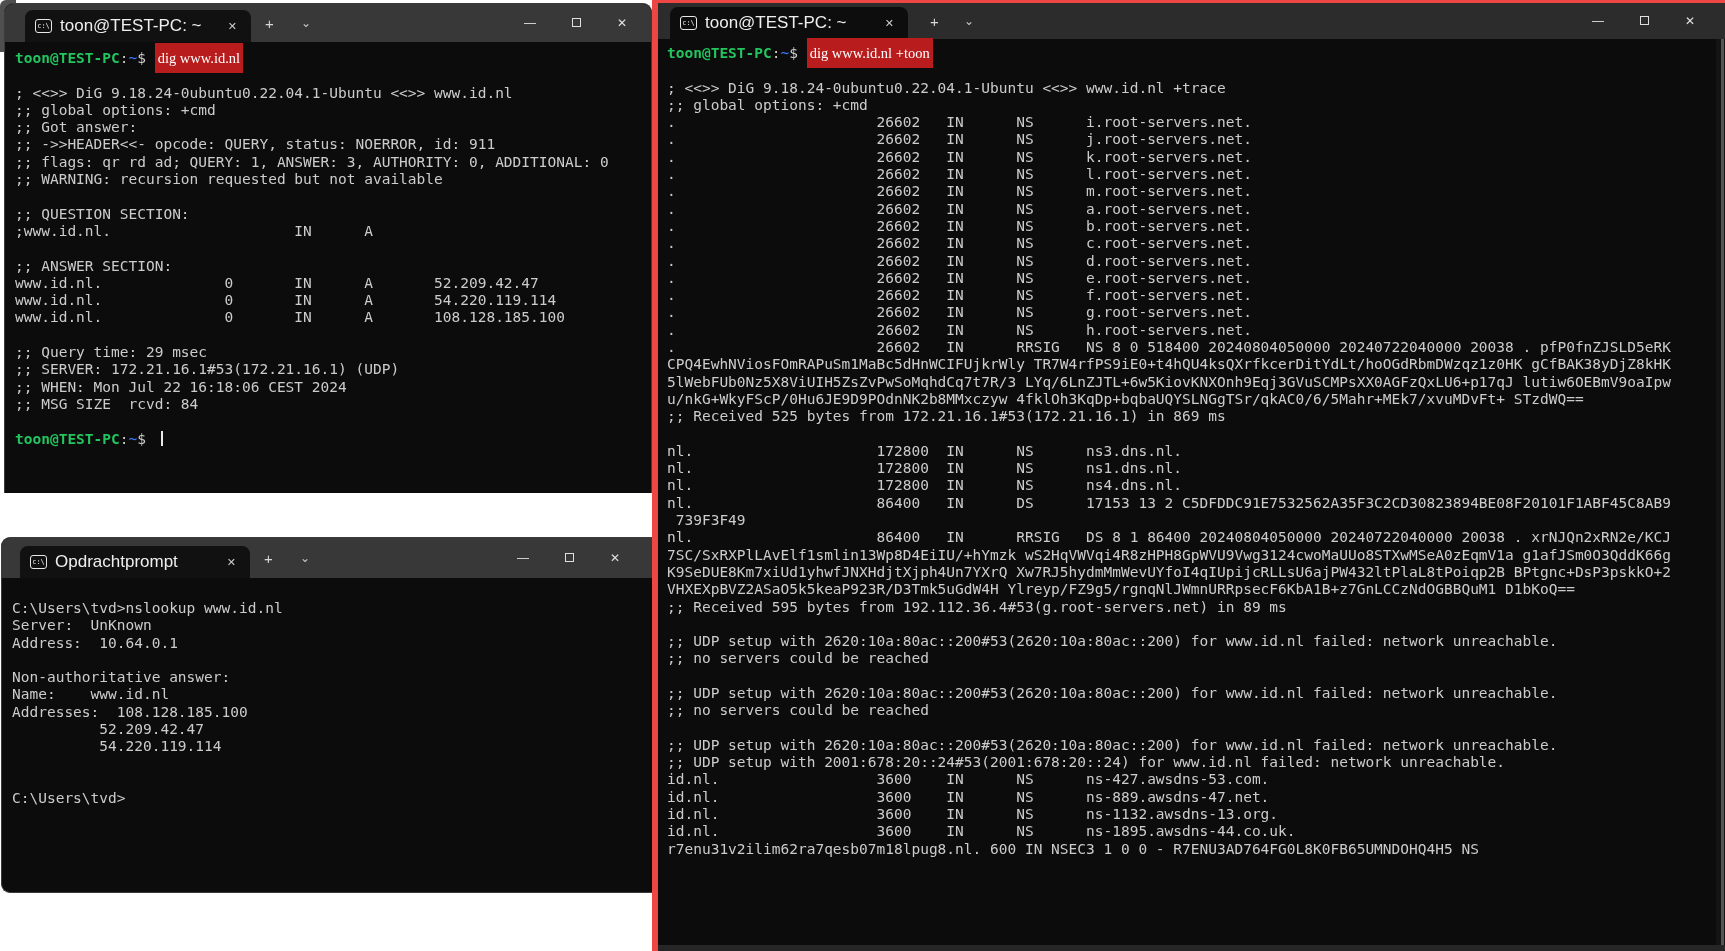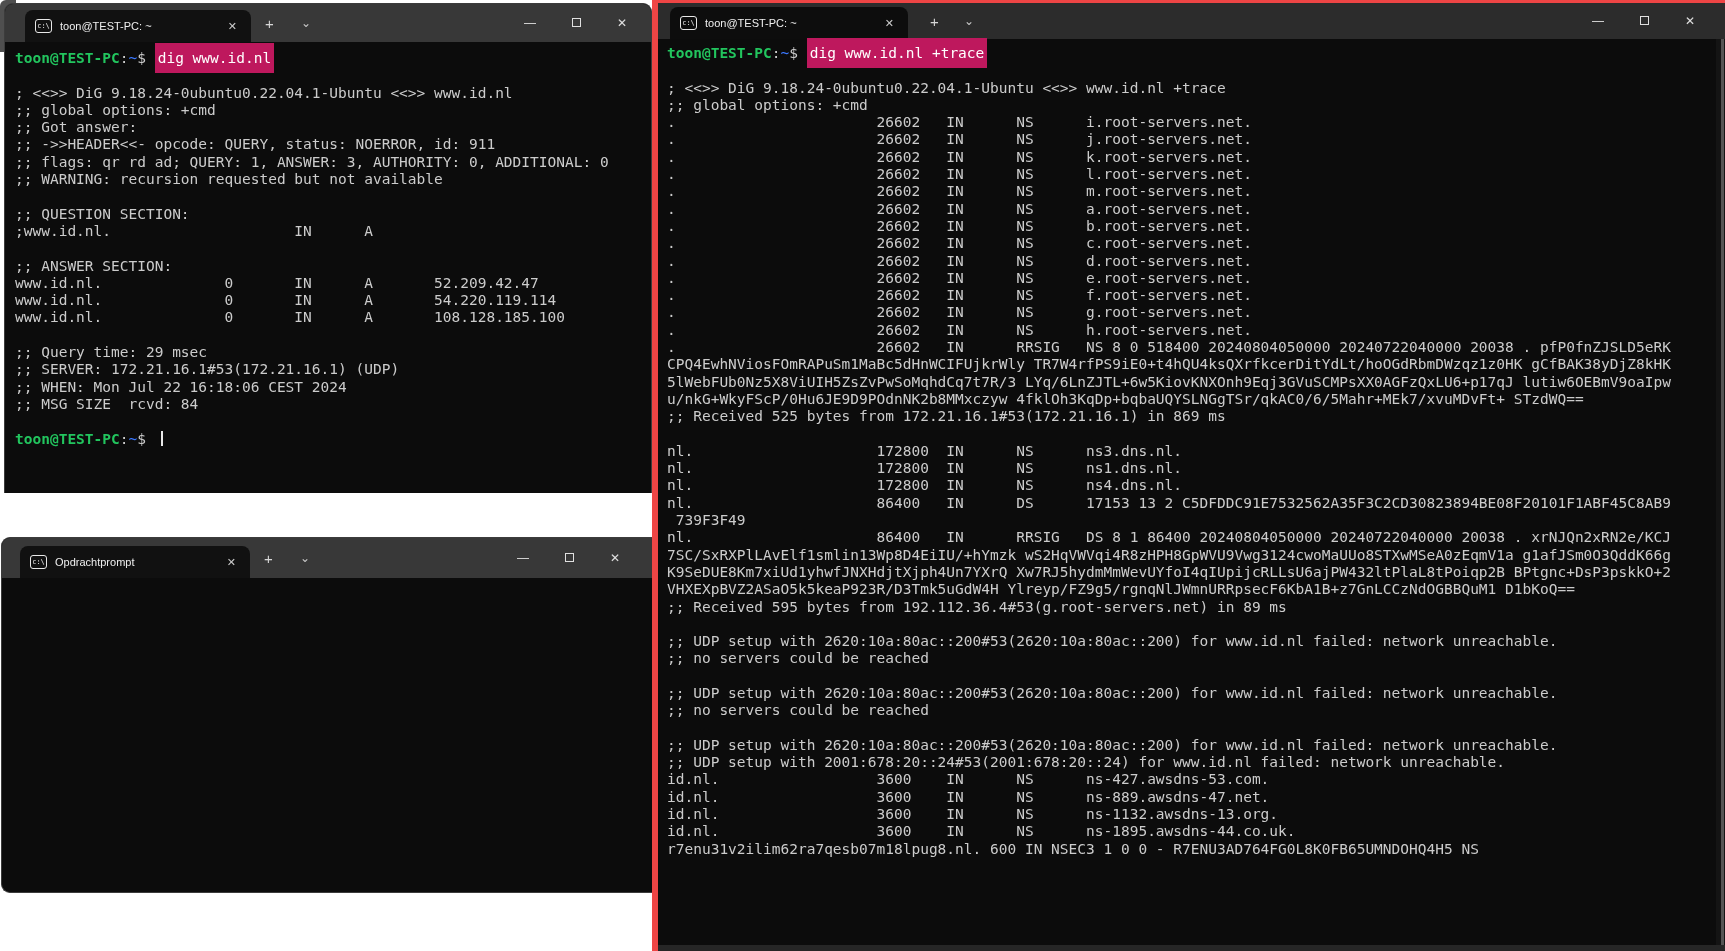--- a/index.html
+++ b/index.html
@@ -5,40 +5,40 @@
   * { margin:0; padding:0; box-sizing:border-box; }
   html,body { width:1725px; height:951px; background:#ffffff; overflow:hidden;
               font-family:"Liberation Sans", sans-serif; }
   .stage { position:absolute; inset:0; }
 
   
   .win { position:absolute; background:#0c0c0c; overflow:hidden; }
   .titlebar { position:absolute; left:0; right:0; top:0; }
   .tab { position:absolute; display:flex; align-items:center; gap:8px;
          background:#111111; border-radius:8px 8px 0 0; padding:0 10px; }
-  .tab-title { font-size:11px; color:#efefef; white-space:nowrap; flex:1 1 auto; }
+  .tab-title { font-size:17px; color:#efefef; white-space:nowrap; flex:1 1 auto; }
   .tab-close { color:#cccccc; font-size:11px; padding:0 4px; cursor:default; }
   .cmd-icon { display:inline-flex; align-items:center; justify-content:center;
               width:17px; height:14px; border:1.4px solid #e8e8e8; border-radius:3px;
               color:#e8e8e8; font-size:7px; font-family:"DejaVu Sans Mono", monospace;
               line-height:1; flex:0 0 auto; }
   .newtab { position:absolute; color:#d8d8d8; font-size:15px; top:50%; transform:translateY(-50%); }
   .tab-dd { position:absolute; color:#c8c8c8; font-size:12px; top:50%; transform:translateY(-50%); }
   .controls { position:absolute; top:0; display:flex; height:100%; align-items:center; }
   .ctrl { width:46px; text-align:center; color:#e0e0e0; font-size:12px; }
   .ctrl .box { display:inline-block; width:9px; height:9px; border:1px solid #e0e0e0; }
 
   
   pre.term { font-family:"DejaVu Sans Mono","Liberation Mono",monospace;
              font-size:14.5px; line-height:17.3px; color:#cccccc;
              white-space:pre; position:absolute; }
   .c-green { color:#22c55e; font-weight:bold; }
   .c-blue  { color:#3b78ff; }
   .c-plain { color:#cccccc; }
-  .sel { background:#be185d; color:#ffffff; padding:7px 3px; }
+  .sel { background:#b91c1c; color:#ffffff; padding:7px 3px;font-family:Liberation Serif, serif; }
   .cursor { display:inline-block; width:2px; height:15px; background:#e8e8e8;
             vertical-align:-2px; margin-left:6px; }
 
   
   #win1 { left:4px; top:3px; width:648px; height:490px; border-radius:9px 9px 0 0;
           border:1px solid #3c3c3c; border-bottom:none; }
   #win1 .titlebar { height:38px; background:#383838; }
   #win1 .tab { left:20px; top:6px; width:226px; height:32px; }
   #win1 .newtab { left:260px; }
   #win1 .tab-dd { left:296px; }
@@ -127,38 +127,50 @@
         <span class="tab-close">✕</span>
       </div>
       <span class="newtab">+</span>
       <span class="tab-dd">⌄</span>
       <div class="controls">
         <span class="ctrl">—</span>
         <span class="ctrl"><span class="box"></span></span>
         <span class="ctrl">✕</span>
       </div>
     </div>
+    <pre class="term"><span>C:\Users\tvd&gt;nslookup www.id.nl
+Server:  UnKnown
+Address:  10.64.0.1
+
+Non-authoritative answer:
+Name:    www.id.nl
+Addresses:  108.128.185.100
+          52.209.42.47
+          54.220.119.114
+
+
+C:\Users\tvd&gt;</span></pre>
   </div>
 
   <div class="win" id="win3">
     <div class="titlebar">
       <div class="tab">
         <span class="cmd-icon">c:\</span>
         <span class="tab-title">toon@TEST-PC: ~</span>
         <span class="tab-close">✕</span>
       </div>
       <span class="newtab">+</span>
       <span class="tab-dd">⌄</span>
       <div class="controls">
         <span class="ctrl">—</span>
         <span class="ctrl"><span class="box"></span></span>
         <span class="ctrl">✕</span>
       </div>
     </div>
-    <pre class="term"><span class="c-green">toon@TEST-PC</span><span class="c-plain">:</span><span class="c-blue">~</span><span class="c-plain">$ </span><span class="sel">dig www.id.nl +trace</span><span>
+    <pre class="term"><span class="c-green">toon@TEST-PC</span><span class="c-plain">:</span><span class="c-blue">~</span><span class="c-plain">$ </span><span class="sel">dig www.id.nl +toon</span><span>
 
 ; &lt;&lt;&gt;&gt; DiG 9.18.24-0ubuntu0.22.04.1-Ubuntu &lt;&lt;&gt;&gt; www.id.nl +trace
 ;; global options: +cmd
 .                       26602   IN      NS      i.root-servers.net.
 .                       26602   IN      NS      j.root-servers.net.
 .                       26602   IN      NS      k.root-servers.net.
 .                       26602   IN      NS      l.root-servers.net.
 .                       26602   IN      NS      m.root-servers.net.
 .                       26602   IN      NS      a.root-servers.net.
 .                       26602   IN      NS      b.root-servers.net.

